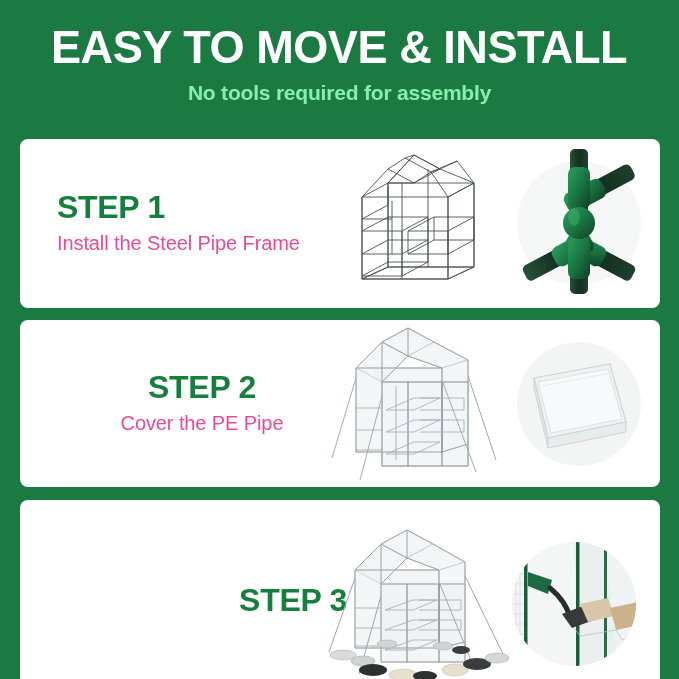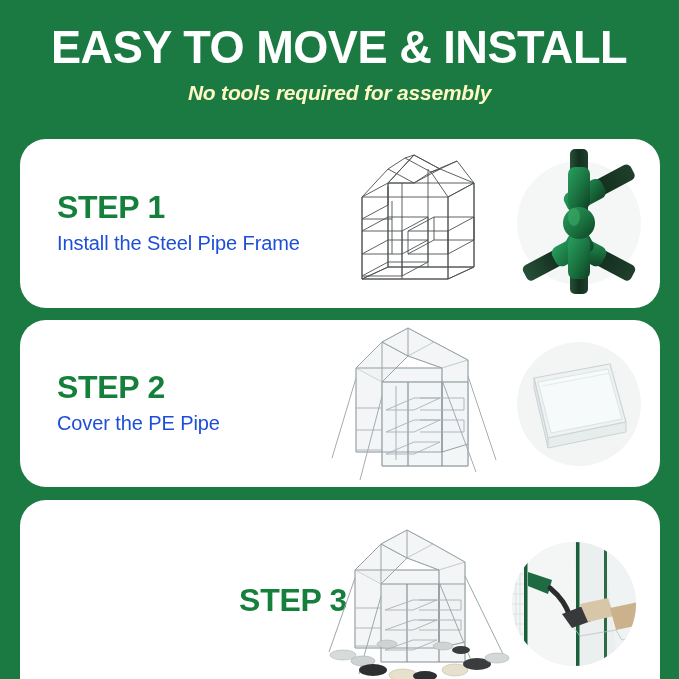--- a/index.html
+++ b/index.html
@@ -19,52 +19,51 @@
     color:#ffffff;
     font-size:47px;
     font-weight:bold;
     letter-spacing:-0.5px;
     line-height:1.05;
     transform:scaleX(0.96);
     white-space:nowrap;
   }
   .banner-sub{
     margin-top:10px;
-    color:#fef9c3;
+    color:#86efac;
     font-size:21px;
     font-weight:bold;
     letter-spacing:-0.2px;
     white-space:nowrap;
-    font-style:italic;
   }
 
   .card{
     position:absolute;left:20px;width:640px;
     background:#ffffff;
-    border-radius:26px;
+    border-radius:8px;
     overflow:hidden;
   }
   #card-1{top:139px;height:169px;}
-  #card-2{top:320px;height:167px;}
+  #card-2{top:320px;height:167px;text-align:center;}
   #card-3{top:500px;height:208px;text-align:right;}
 
   .card-text{
     position:absolute;left:37px;top:50%;transform:translateY(-50%);
     width:290px;
   }
   .step-title{
     color:#15803c;
     font-size:32px;
     font-weight:bold;
     letter-spacing:-0.3px;
     line-height:1.0;
     margin-bottom:8px;
   }
   .step-desc{
-    color:#1d4ed8;
+    color:#ec4899;
     font-size:20px;
     font-weight:400;
     line-height:1.28;
     letter-spacing:-0.1px;
   }
 
   .art-main{
     position:absolute;
     top:0;height:100%;
   }

